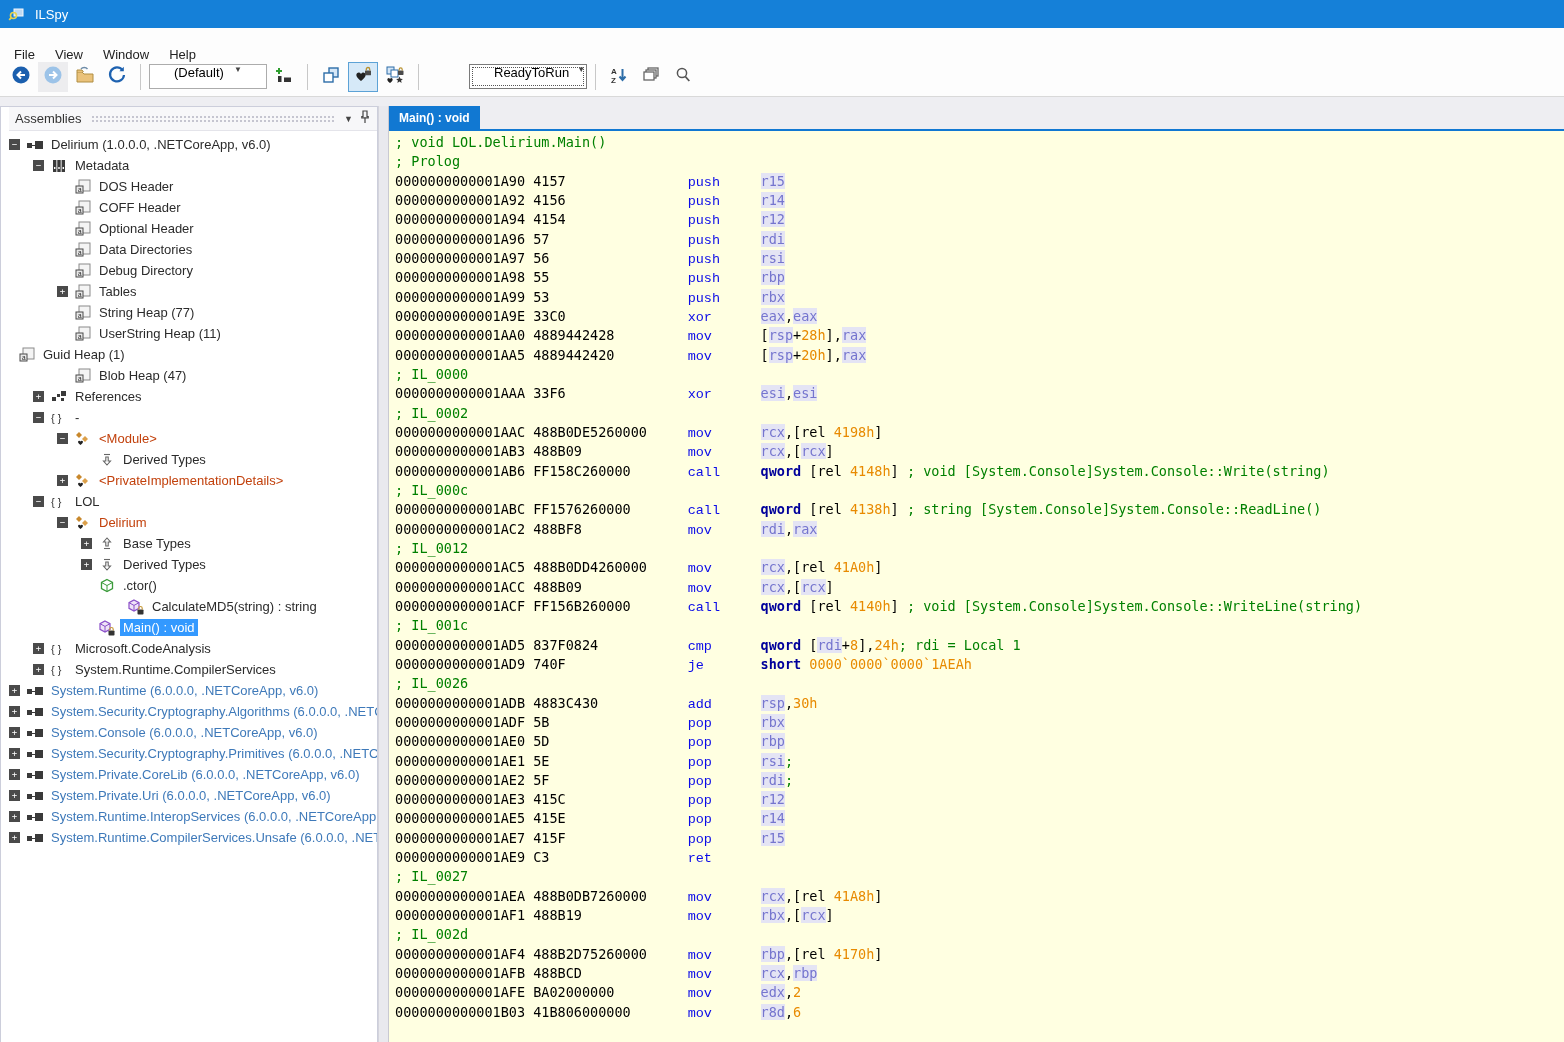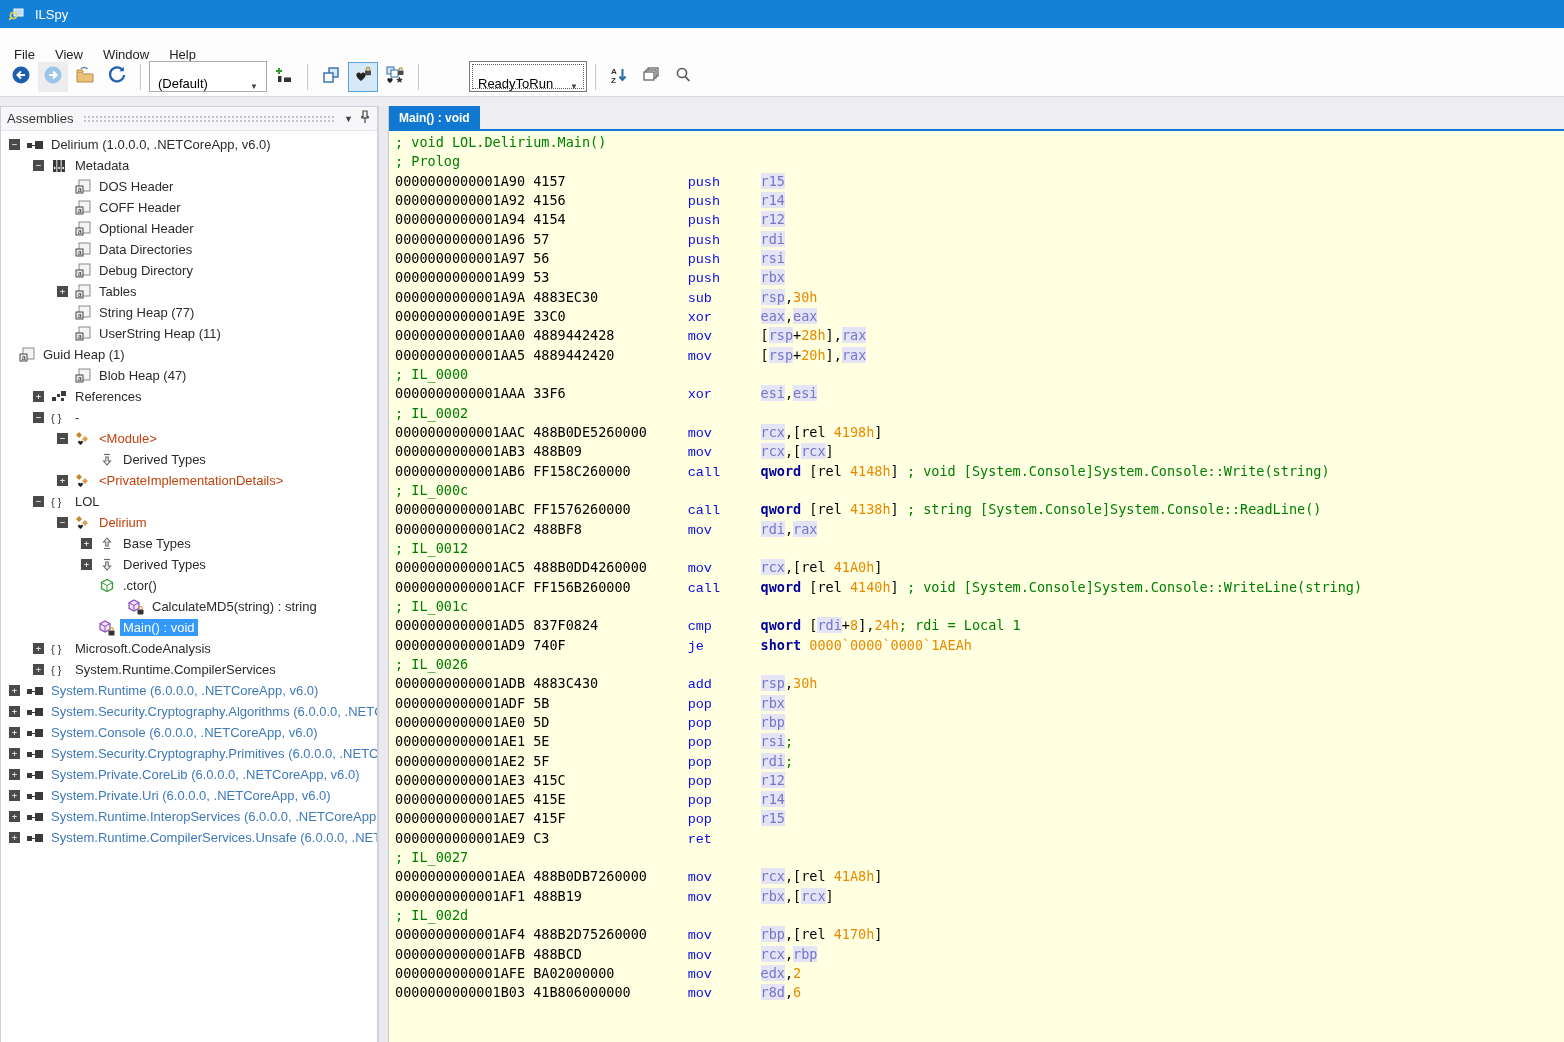--- a/index.html
+++ b/index.html
@@ -15,30 +15,30 @@
     font-size:13px; color:#222; padding-left:4px; }
   .menu-item { padding:5px 10px; cursor:default;margin-top:23px; }
 
   
   .toolbar { height:40px; background:#FDFDFD; border-bottom:1px solid #D9D9D9;
     display:flex; align-items:center; padding-left:6px; gap:2px; }
   .tbtn { width:30px; height:30px; display:flex; align-items:center; justify-content:center; border:1px solid transparent; }
   .tbtn.disabled { background:#EDEDEF; }
   .tbtn.active { background:#D6E9F8; border:1px solid #5CA2D6; }
   .tsep { width:1px; height:26px; background:#C8C8C8; margin:0 6px; }
-  .combo { height:31px; background:#fff; border:1px solid #ACACAC; display:flex; align-items:flex-end;
-    font-size:13px; padding:0 8px; gap:8px; justify-content:space-between; }
+  .combo { height:25px; background:#fff; border:1px solid #ACACAC; display:flex; align-items:flex-start;
+    font-size:13px; padding:0 24px; gap:8px; justify-content:space-between; }
   .combo .caret { font-size:8px; color:#444; }
   .combo.focused { outline:1px dotted #555; outline-offset:-4px; border-color:#7A7A7A;margin-left:42px; }
 
   
   .workspace { display:flex; height:973px; background:#EEEEF2; padding-top:9px; }
   .left-panel { width:378px; background:#fff; border:1px solid #CCCEDB; display:flex; flex-direction:column; }
   .panel-header { height:24px; display:flex; align-items:center; font-size:13px; color:#333;
-    background:#F7F7F9; padding:0 6px; gap:6px; border-bottom:1px solid #E4E4EA; }
+    background:#F7F7F9; padding:0 6px; gap:6px; border-bottom:1px solid #E4E4EA;margin-left:8px; }
   .grip { flex:1; height:8px; background-image:radial-gradient(#C5C5D0 1px, transparent 1.2px);
     background-size:4px 4px; margin:0 4px; }
   .tree { flex:1; overflow:hidden; white-space:nowrap; padding-top:3px; }
   .trow { height:21px; display:flex; align-items:center; font-size:13px; color:#2B2B2B; cursor:default; }
   .exp { width:11px; height:11px; min-width:11px; background:#4A4A4A; color:#fff; font-size:9px; line-height:9px;
     display:flex; align-items:center; justify-content:center; margin-right:5px; font-family:"DejaVu Sans Mono",monospace; }
   .expspace { width:16px; min-width:16px; }
   .ticon { width:20px; min-width:20px; display:flex; align-items:center; justify-content:center; margin-right:3px; }
   .lbl { padding:1px 3px; }
   .lbl.gray { color:#c2410c; }
@@ -566,36 +566,37 @@
       </div>
     </div>
     <div class="code">
         <div class="cl"><span class="cm">; void LOL.Delirium.Main()</span></div>
         <div class="cl"><span class="cm">; Prolog</span></div>
         <div class="cl"><span class="ad">0000000000001A90</span><span class="pl"> </span><span class="by">4157               </span><span class="mn">push     </span><span class="rg">r15</span></div>
         <div class="cl"><span class="ad">0000000000001A92</span><span class="pl"> </span><span class="by">4156               </span><span class="mn">push     </span><span class="rg">r14</span></div>
         <div class="cl"><span class="ad">0000000000001A94</span><span class="pl"> </span><span class="by">4154               </span><span class="mn">push     </span><span class="rg">r12</span></div>
         <div class="cl"><span class="ad">0000000000001A96</span><span class="pl"> </span><span class="by">57                 </span><span class="mn">push     </span><span class="rg">rdi</span></div>
         <div class="cl"><span class="ad">0000000000001A97</span><span class="pl"> </span><span class="by">56                 </span><span class="mn">push     </span><span class="rg">rsi</span></div>
+        <div class="cl"><span class="ad">0000000000001A98</span><span class="pl"> </span><span class="by">55                 </span><span class="mn">push     </span><span class="rg">rbp</span></div>
         <div class="cl"><span class="ad">0000000000001A99</span><span class="pl"> </span><span class="by">53                 </span><span class="mn">push     </span><span class="rg">rbx</span></div>
-        <div class="cl"><span class="ad">0000000000001A9A</span><span class="pl"> </span><span class="by">4883EC30           </span><span class="mn">sub      </span><span class="rg">rsp</span><span class="pl">,</span><span class="nm">30h</span></div>
         <div class="cl"><span class="ad">0000000000001A9E</span><span class="pl"> </span><span class="by">33C0               </span><span class="mn">xor      </span><span class="rg">eax</span><span class="pl">,</span><span class="rg">eax</span></div>
         <div class="cl"><span class="ad">0000000000001AA0</span><span class="pl"> </span><span class="by">4889442428         </span><span class="mn">mov      </span><span class="pl">[</span><span class="rg">rsp</span><span class="pl">+</span><span class="nm">28h</span><span class="pl">],</span><span class="rg">rax</span></div>
         <div class="cl"><span class="ad">0000000000001AA5</span><span class="pl"> </span><span class="by">4889442420         </span><span class="mn">mov      </span><span class="pl">[</span><span class="rg">rsp</span><span class="pl">+</span><span class="nm">20h</span><span class="pl">],</span><span class="rg">rax</span></div>
         <div class="cl"><span class="cm">; IL_0000</span></div>
         <div class="cl"><span class="ad">0000000000001AAA</span><span class="pl"> </span><span class="by">33F6               </span><span class="mn">xor      </span><span class="rg">esi</span><span class="pl">,</span><span class="rg">esi</span></div>
         <div class="cl"><span class="cm">; IL_0002</span></div>
         <div class="cl"><span class="ad">0000000000001AAC</span><span class="pl"> </span><span class="by">488B0DE5260000     </span><span class="mn">mov      </span><span class="rg">rcx</span><span class="pl">,[rel </span><span class="nm">4198h</span><span class="pl">]</span></div>
         <div class="cl"><span class="ad">0000000000001AB3</span><span class="pl"> </span><span class="by">488B09             </span><span class="mn">mov      </span><span class="rg">rcx</span><span class="pl">,[</span><span class="rg">rcx</span><span class="pl">]</span></div>
         <div class="cl"><span class="ad">0000000000001AB6</span><span class="pl"> </span><span class="by">FF158C260000       </span><span class="mn">call     </span><span class="kw">qword</span><span class="pl"> [rel </span><span class="nm">4148h</span><span class="pl">] </span><span class="cm">; void [System.Console]System.Console::Write(string)</span></div>
         <div class="cl"><span class="cm">; IL_000c</span></div>
         <div class="cl"><span class="ad">0000000000001ABC</span><span class="pl"> </span><span class="by">FF1576260000       </span><span class="mn">call     </span><span class="kw">qword</span><span class="pl"> [rel </span><span class="nm">4138h</span><span class="pl">] </span><span class="cm">; string [System.Console]System.Console::ReadLine()</span></div>
         <div class="cl"><span class="ad">0000000000001AC2</span><span class="pl"> </span><span class="by">488BF8             </span><span class="mn">mov      </span><span class="rg">rdi</span><span class="pl">,</span><span class="rg">rax</span></div>
         <div class="cl"><span class="cm">; IL_0012</span></div>
         <div class="cl"><span class="ad">0000000000001AC5</span><span class="pl"> </span><span class="by">488B0DD4260000     </span><span class="mn">mov      </span><span class="rg">rcx</span><span class="pl">,[rel </span><span class="nm">41A0h</span><span class="pl">]</span></div>
+        <div class="cl"><span class="ad">0000000000001ACC</span><span class="pl"> </span><span class="by">488B09             </span><span class="mn">mov      </span><span class="rg">rcx</span><span class="pl">,[</span><span class="rg">rcx</span><span class="pl">]</span></div>
         <div class="cl"><span class="ad">0000000000001ACF</span><span class="pl"> </span><span class="by">FF156B260000       </span><span class="mn">call     </span><span class="kw">qword</span><span class="pl"> [rel </span><span class="nm">4140h</span><span class="pl">] </span><span class="cm">; void [System.Console]System.Console::WriteLine(string)</span></div>
         <div class="cl"><span class="cm">; IL_001c</span></div>
         <div class="cl"><span class="ad">0000000000001AD5</span><span class="pl"> </span><span class="by">837F0824           </span><span class="mn">cmp      </span><span class="kw">qword</span><span class="pl"> [</span><span class="rg">rdi</span><span class="pl">+</span><span class="nm">8</span><span class="pl">],</span><span class="nm">24h</span><span class="cm">; rdi = Local 1</span></div>
         <div class="cl"><span class="ad">0000000000001AD9</span><span class="pl"> </span><span class="by">740F               </span><span class="mn">je       </span><span class="kw">short</span><span class="pl"> </span><span class="nm">0000`0000`0000`1AEAh</span></div>
         <div class="cl"><span class="cm">; IL_0026</span></div>
         <div class="cl"><span class="ad">0000000000001ADB</span><span class="pl"> </span><span class="by">4883C430           </span><span class="mn">add      </span><span class="rg">rsp</span><span class="pl">,</span><span class="nm">30h</span></div>
         <div class="cl"><span class="ad">0000000000001ADF</span><span class="pl"> </span><span class="by">5B                 </span><span class="mn">pop      </span><span class="rg">rbx</span></div>
         <div class="cl"><span class="ad">0000000000001AE0</span><span class="pl"> </span><span class="by">5D                 </span><span class="mn">pop      </span><span class="rg">rbp</span></div>
         <div class="cl"><span class="ad">0000000000001AE1</span><span class="pl"> </span><span class="by">5E                 </span><span class="mn">pop      </span><span class="rg">rsi</span><span class="cm">;</span></div>
         <div class="cl"><span class="ad">0000000000001AE2</span><span class="pl"> </span><span class="by">5F                 </span><span class="mn">pop      </span><span class="rg">rdi</span><span class="cm">;</span></div>

